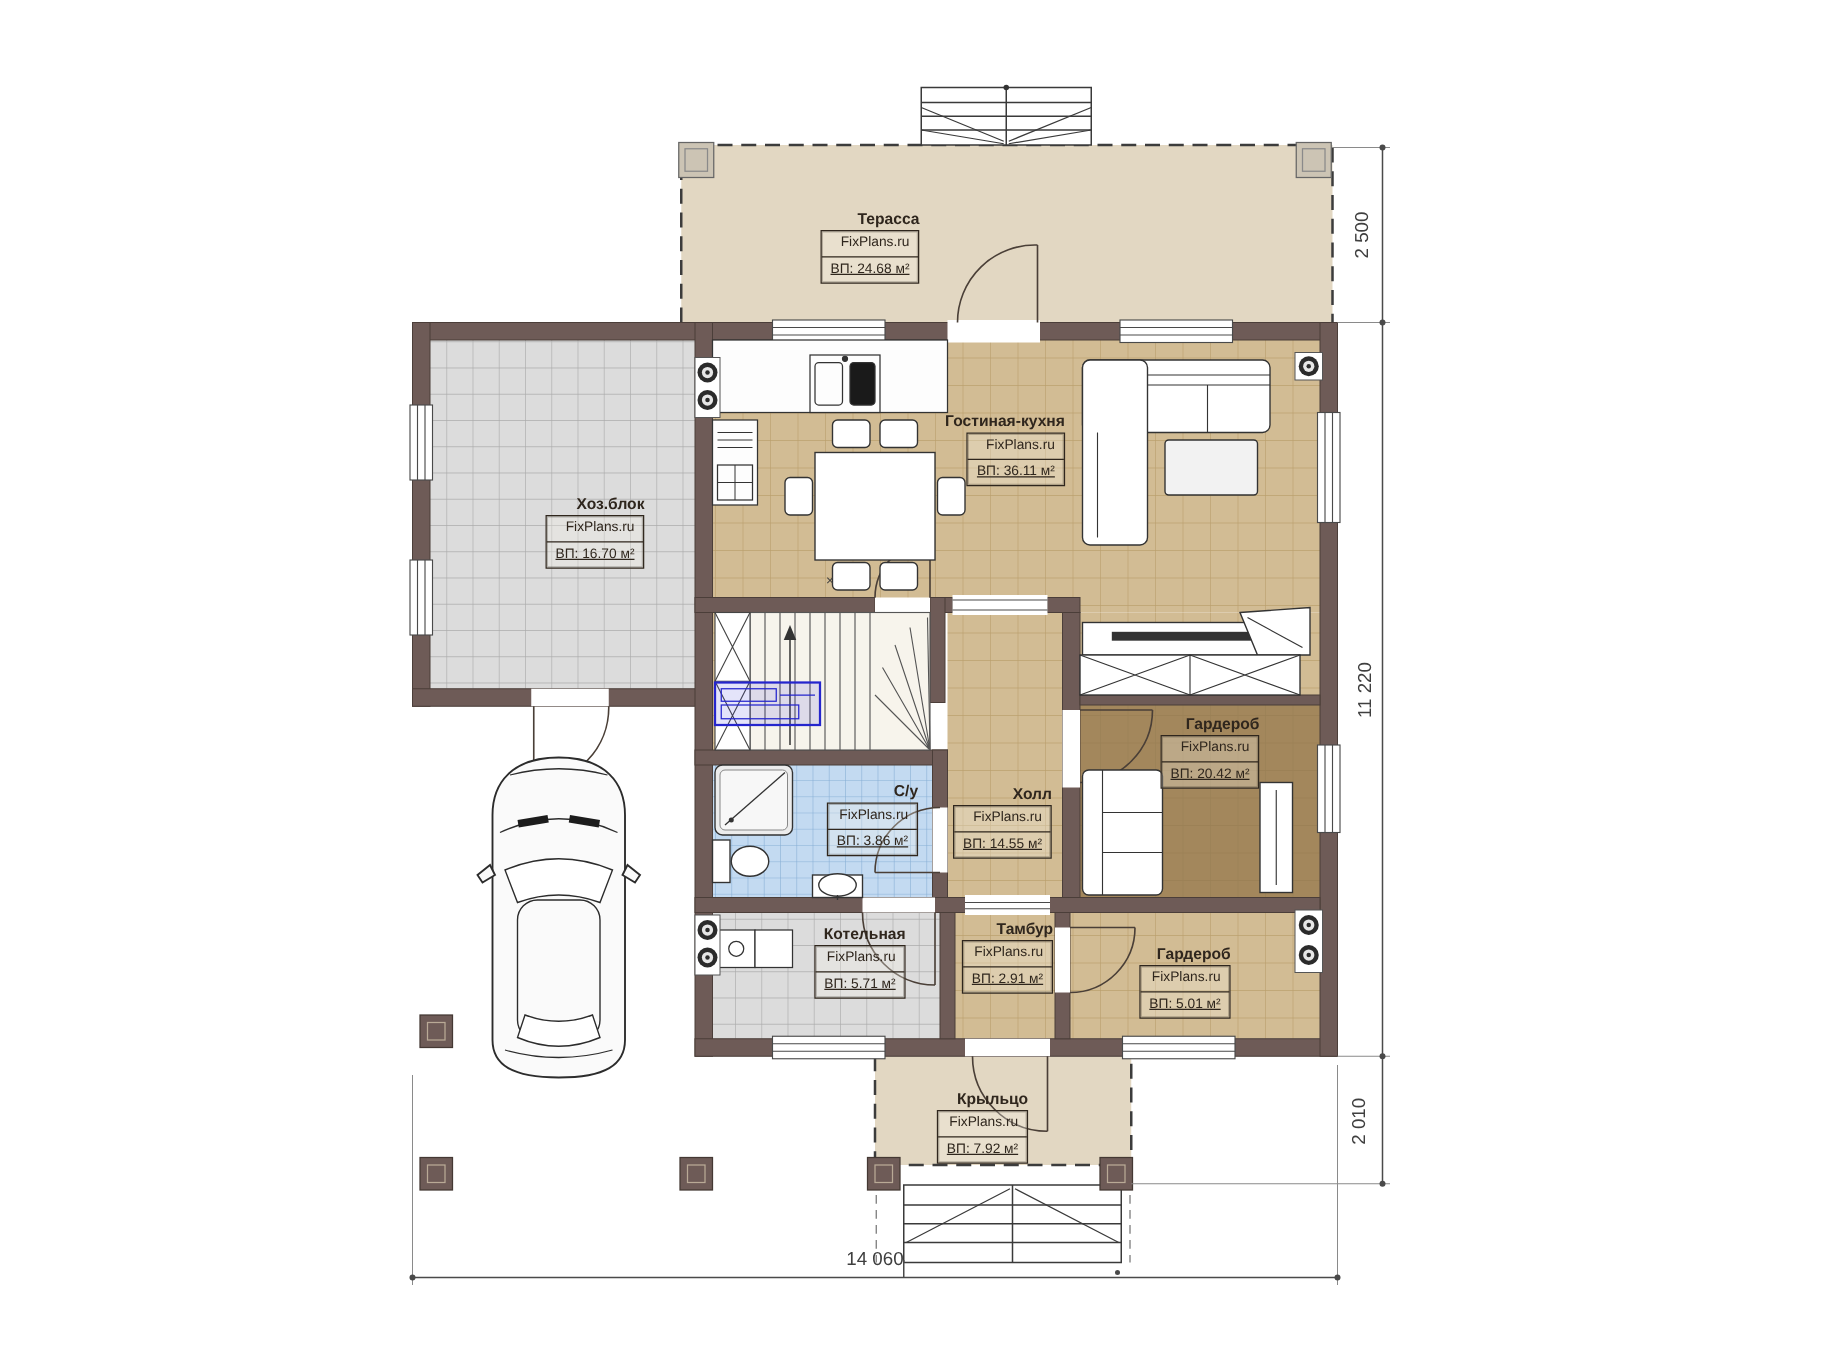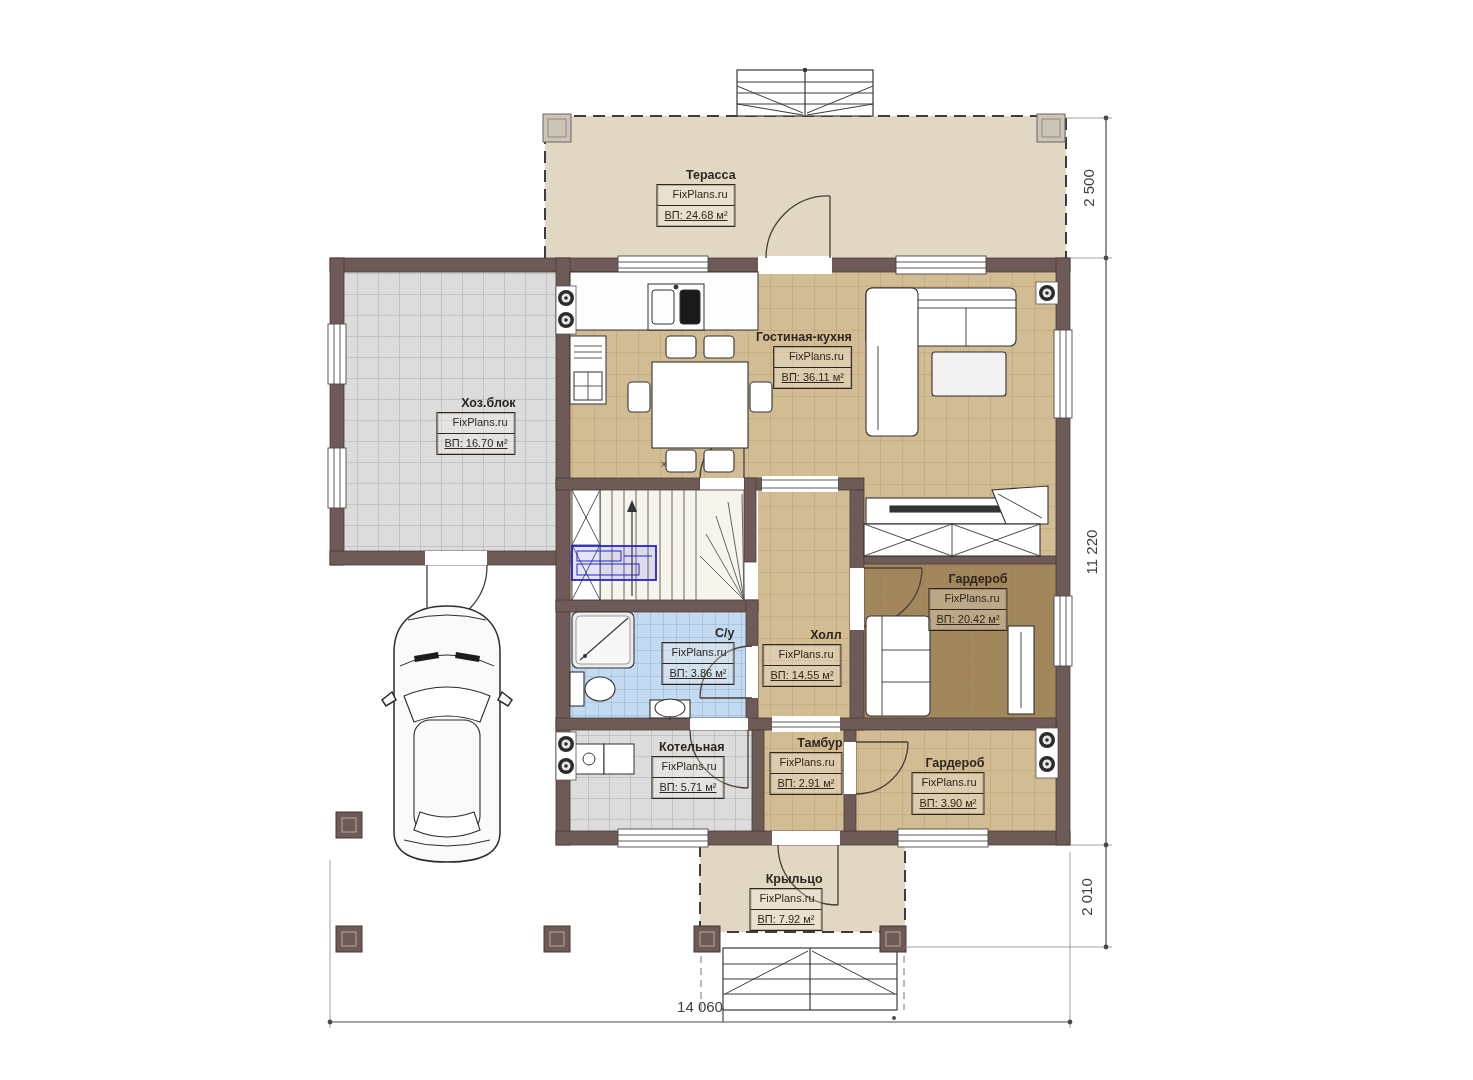--- a/index.html
+++ b/index.html
@@ -400,21 +400,21 @@
   <div class="bx">
     <div class="r">FixPlans.ru</div>
     <div class="r">ВП: 2.91 м²</div>
   </div>
 </div>
 
 <div class="rl" style="left:948px;top:756px">
   <div class="nm">Гардероб</div>
   <div class="bx">
     <div class="r">FixPlans.ru</div>
-    <div class="r">ВП: 3.90 м²</div>
+    <div class="r">ВП: 5.01 м²</div>
   </div>
 </div>
 
 <div class="rl" style="left:786px;top:872px">
   <div class="nm">Крыльцо</div>
   <div class="bx">
     <div class="r">FixPlans.ru</div>
     <div class="r">ВП: 7.92 м²</div>
   </div>
 </div>

